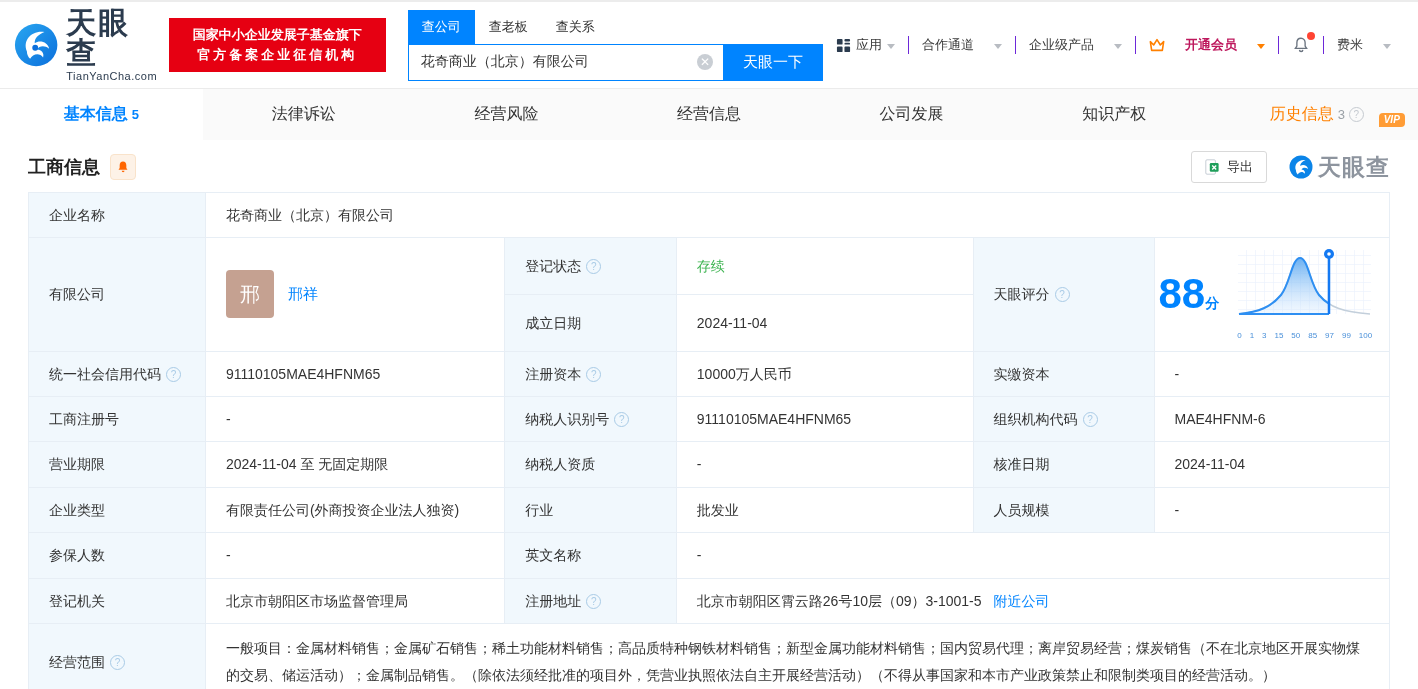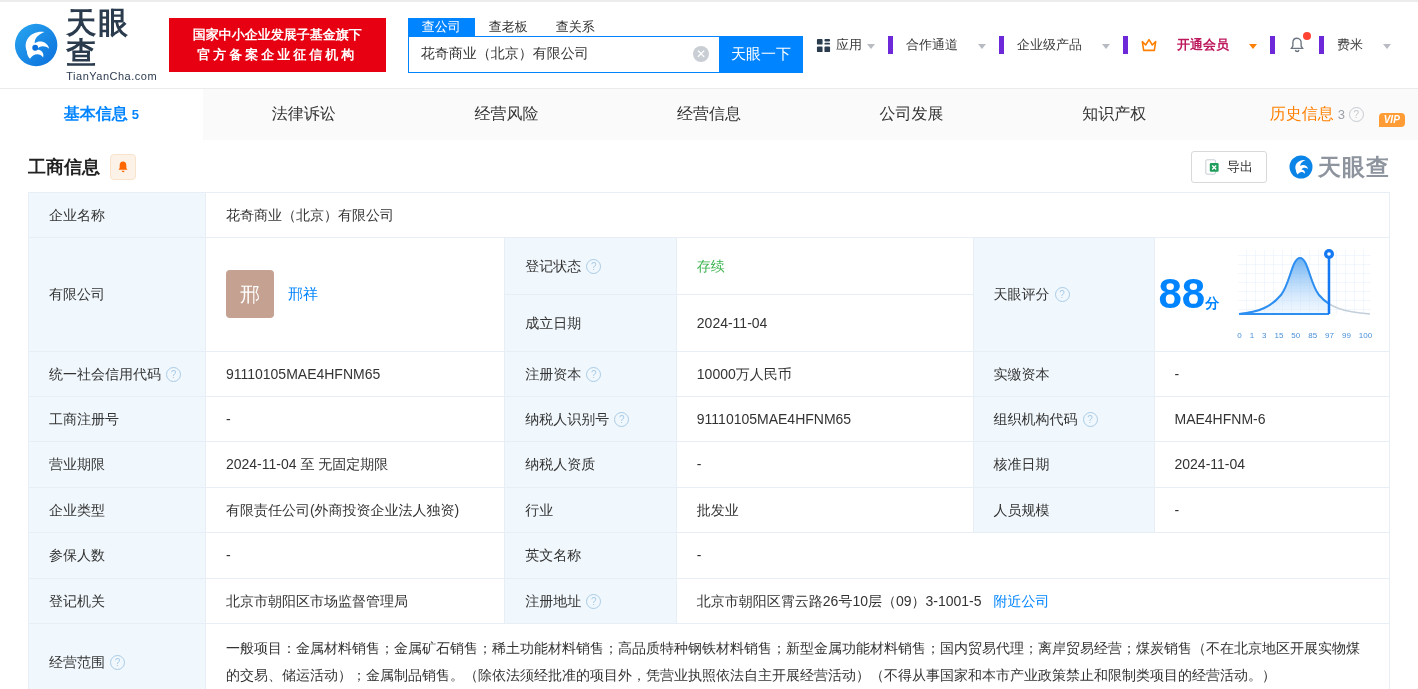--- a/index.html
+++ b/index.html
@@ -8,30 +8,30 @@
   
   .header { display:flex; align-items:center; height:88px; padding:0 14px; border-top:2px solid #ececec; background:#fff; }
   .logo { display:flex; align-items:center; gap:8px; cursor:pointer; }
   .logo svg { width:46px; height:46px; }
   .logo-text { line-height:1; }
   .logo-title { font-size:30px; font-weight:bold; color:#2b3b4e; letter-spacing:2px; }
   .logo-sub { font-size:11px; color:#2b3b4e; margin-top:3px; letter-spacing:.5px; }
   .red-badge { margin-left:10px; background:#e60012; color:#fff; font-size:13px; font-weight:bold; padding:7px 24px; line-height:1.55; text-align:center; white-space:nowrap; }
   .search-block { margin-left:22px; width:494px; }
   .search-tabs { display:flex; align-items:flex-end; font-size:13px; }
-  .search-tab { padding:0 14px; cursor:pointer; color:#333; }
+  .search-tab { padding:8px 14px; cursor:pointer; color:#333; }
   .search-tab.active { background:#0084ff; color:#fff; }
   .search-row { display:flex; }
   .search-input-wrap { position:relative; flex:1; }
   .search-input { width:100%; height:37px; border:1px solid #0084ff; border-right:none; padding:0 34px 0 12px; font-size:14px; color:#333; outline:none; font-family:inherit; }
   .clear-icon { position:absolute; right:10px; top:50%; transform:translateY(-50%); width:16px; height:16px; border-radius:50%; background:#c9ced4; color:#fff; font-size:12px; line-height:16px; text-align:center; cursor:pointer; }
-  .search-btn { width:84px; height:37px; background:#0084ff; color:#fff; border:none; font-size:15px; cursor:pointer; font-family:inherit; }
+  .search-btn { width:100px; height:37px; background:#0084ff; color:#fff; border:none; font-size:15px; cursor:pointer; font-family:inherit; }
   .top-nav { margin-left:auto; display:flex; align-items:center; font-size:13px; color:#3a3a3a; white-space:nowrap; }
   .nav-item { display:flex; align-items:center; gap:5px; padding:0 13px; cursor:pointer; position:relative; }
-  .nav-item.sep { border-left:5px solid #6d28d9;gap:20px; }
+  .nav-item.sep { border-left:1px solid #6d28d9;gap:20px; }
   .caret { width:0; height:0; border-left:4px solid transparent; border-right:4px solid transparent; border-top:5px solid #b8bcc2; margin-top:2px; }
   .nav-vip { color:#be185d; font-weight:bold; }
   .nav-vip .caret { border-top-color:#ff8000; }
   .bell-wrap { position:relative; padding:0 13px; cursor:pointer; }
   .bell-dot { position:absolute; top:-4px; right:8px; width:8px; height:8px; border-radius:50%; background:#f43; }
 
   
   .tabbar { display:flex; height:52px; background:#fafafa; border-top:1px solid #ebebeb; }
   .tab { flex:1; display:flex; align-items:center; justify-content:center; font-size:16px; color:#333; cursor:pointer; position:relative; }
   .tab.active { background:#fff; color:#0084ff; font-weight:bold;text-align:right; }

